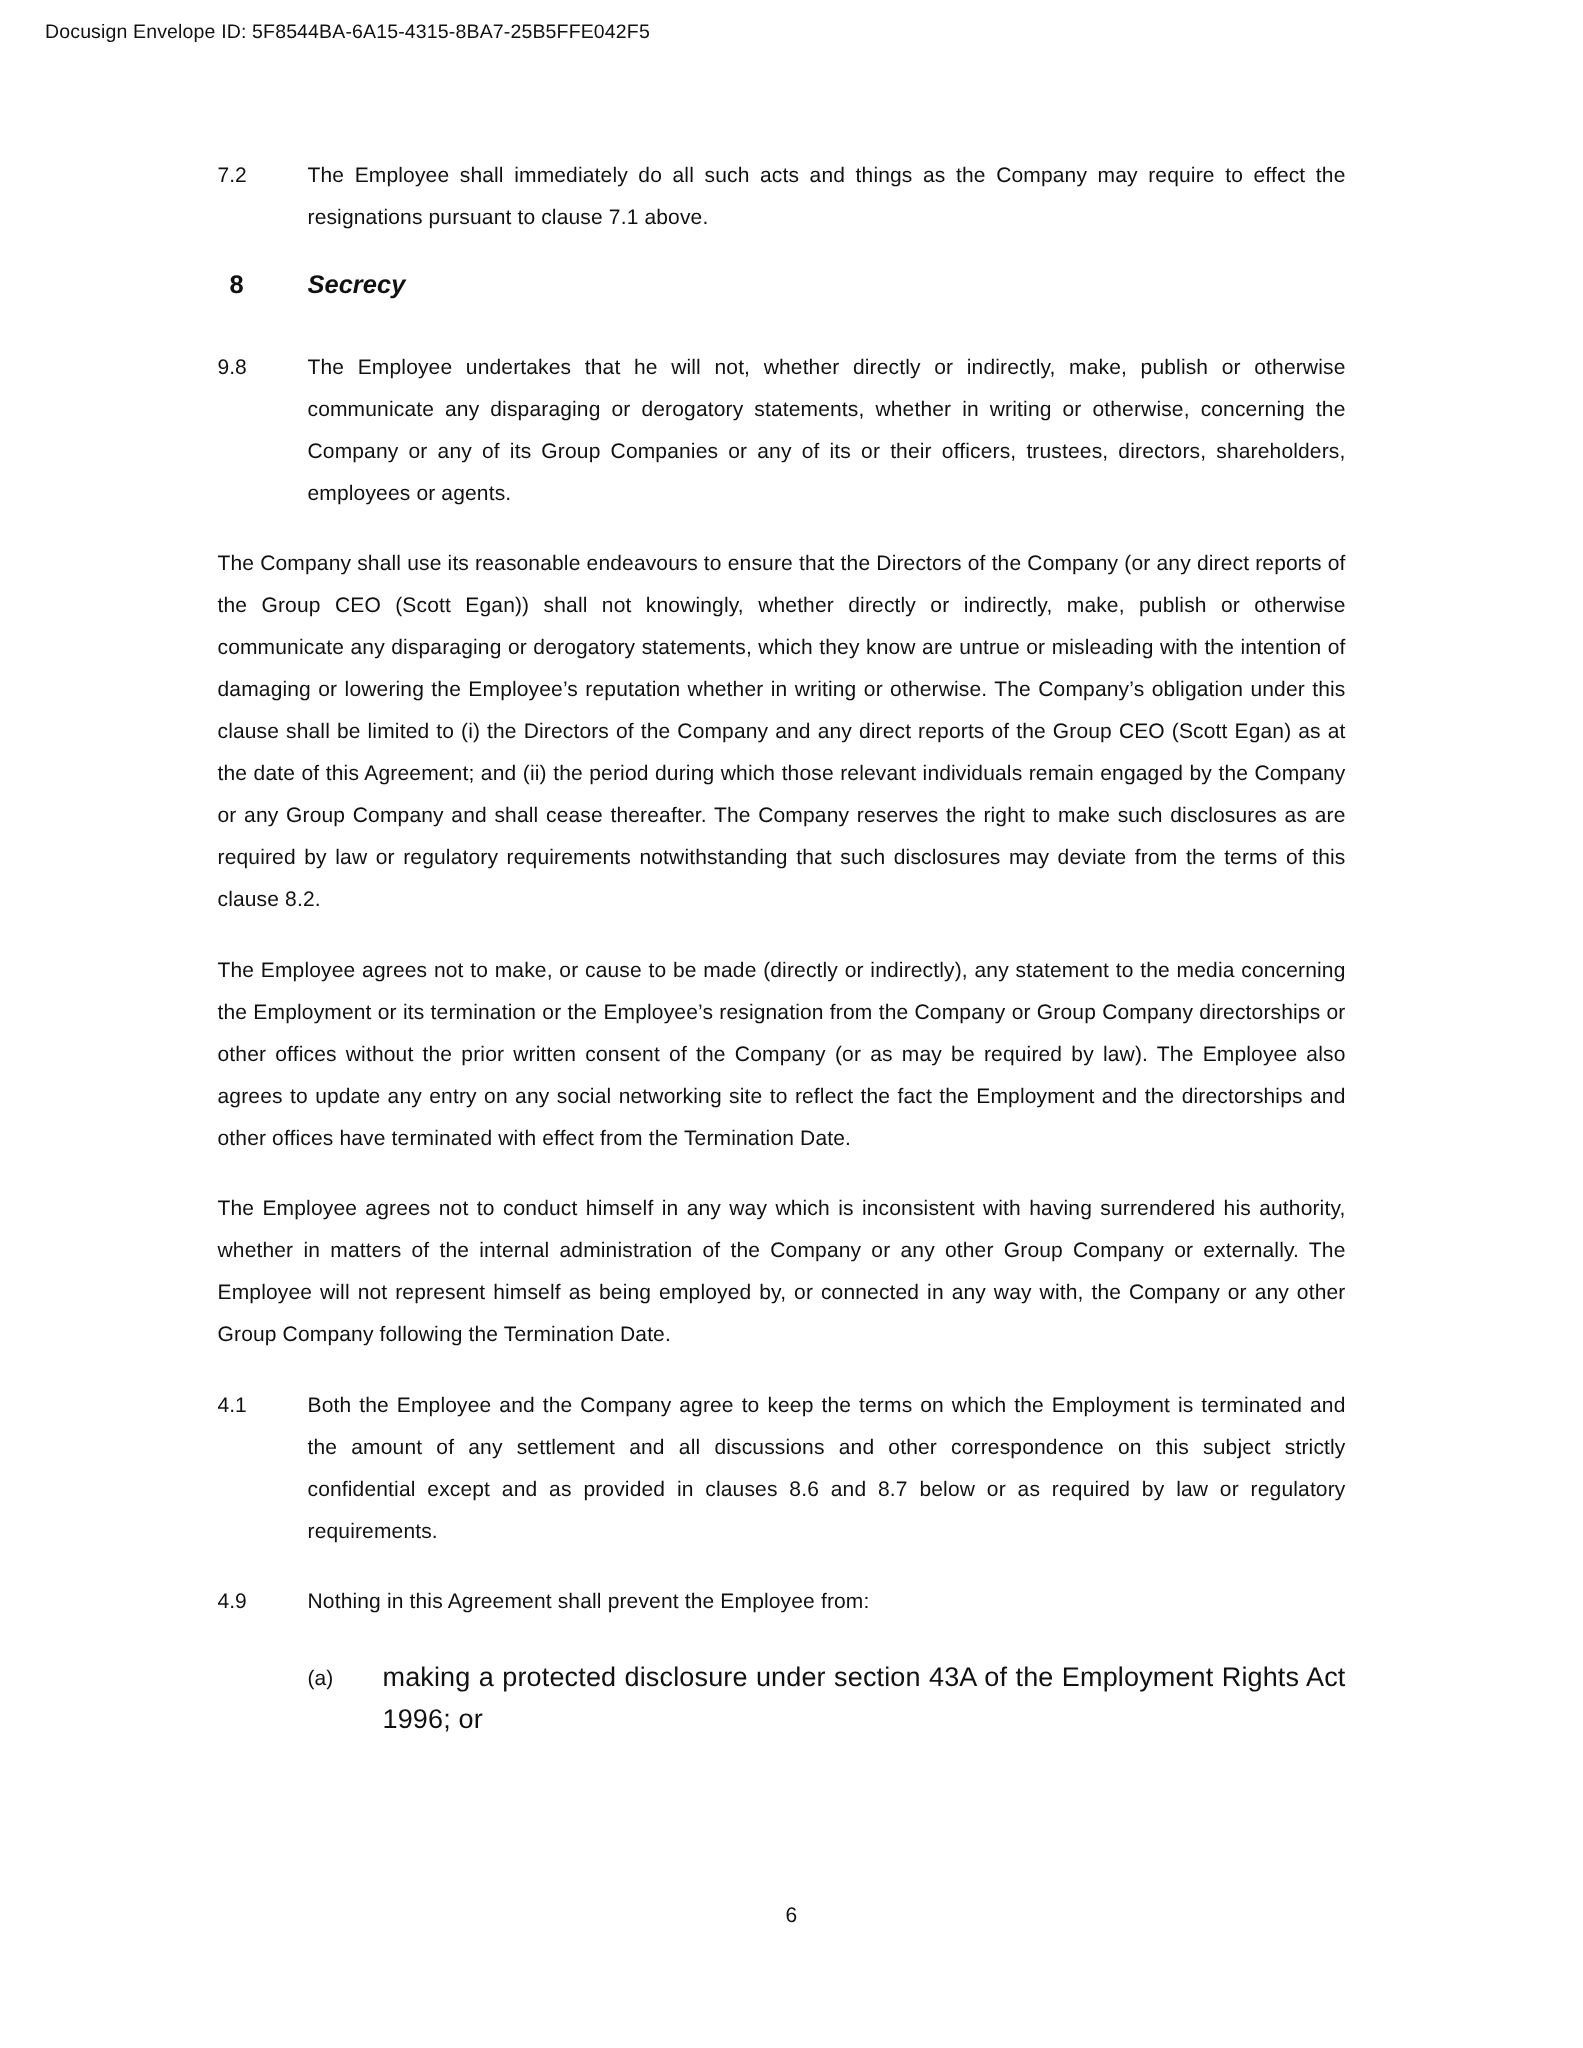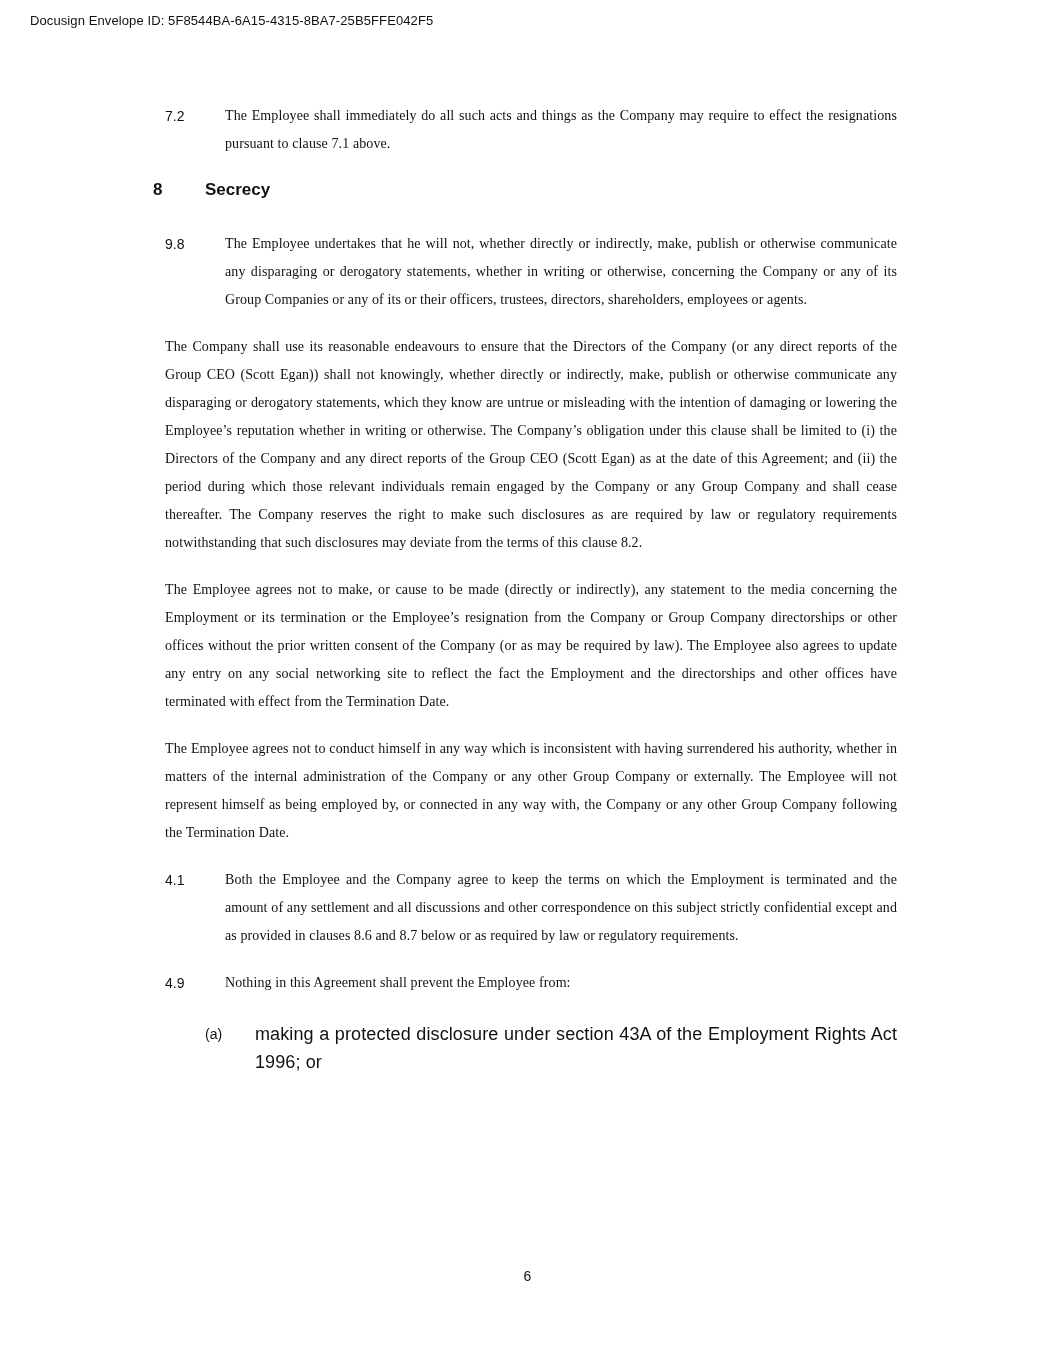--- a/index.html
+++ b/index.html
@@ -27,51 +27,50 @@
   }
   .content {
     position: absolute;
     top: 102px;
     left: 145px;
     right: 158px;
   }
   .clause {
     display: flex;
     margin-bottom: 19px;
-    margin-left: 20px;
   }
   .clause-num {
     width: 60px;
     flex: 0 0 60px;
     font-size: 14px;
     line-height: 28px;
   }
   .clause-text {
     flex: 1;
     font-size: 14px;
     line-height: 28px;
     text-align: justify;
     letter-spacing: 0.1px;
-    font-family: Liberation Serif, serif;
   }
   .section-heading {
     display: flex;
     margin-top: 19px;
     margin-bottom: 27px;
     font-weight: bold;
     font-size: 17px;
     line-height: 26px;
   }
   .heading-num {
     width: 52px;
     flex: 0 0 52px;
     padding-left: 8px;
   }
   .heading-title {
     flex: 1;
+    font-style: italic;
   }
   .subclause {
     display: flex;
     margin-left: 60px;
     margin-top: 23px;
   }
   .sub-num {
     width: 50px;
     flex: 0 0 50px;
     font-size: 14px;

